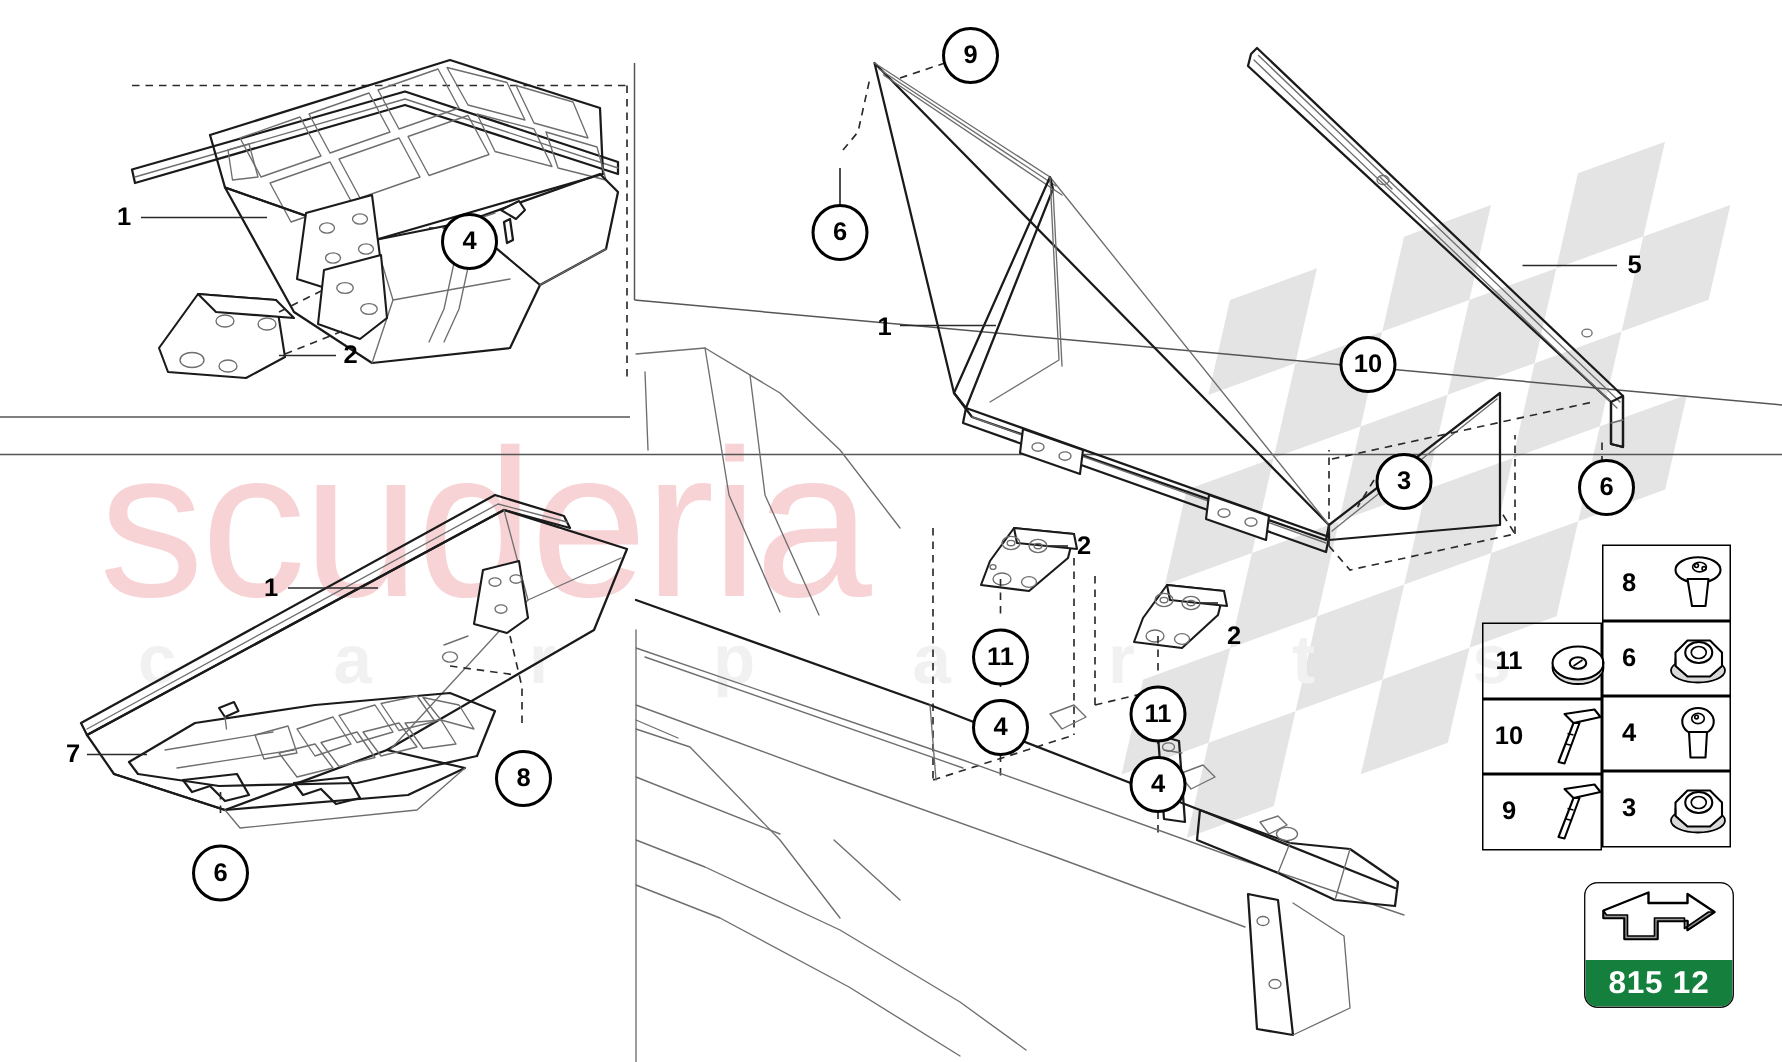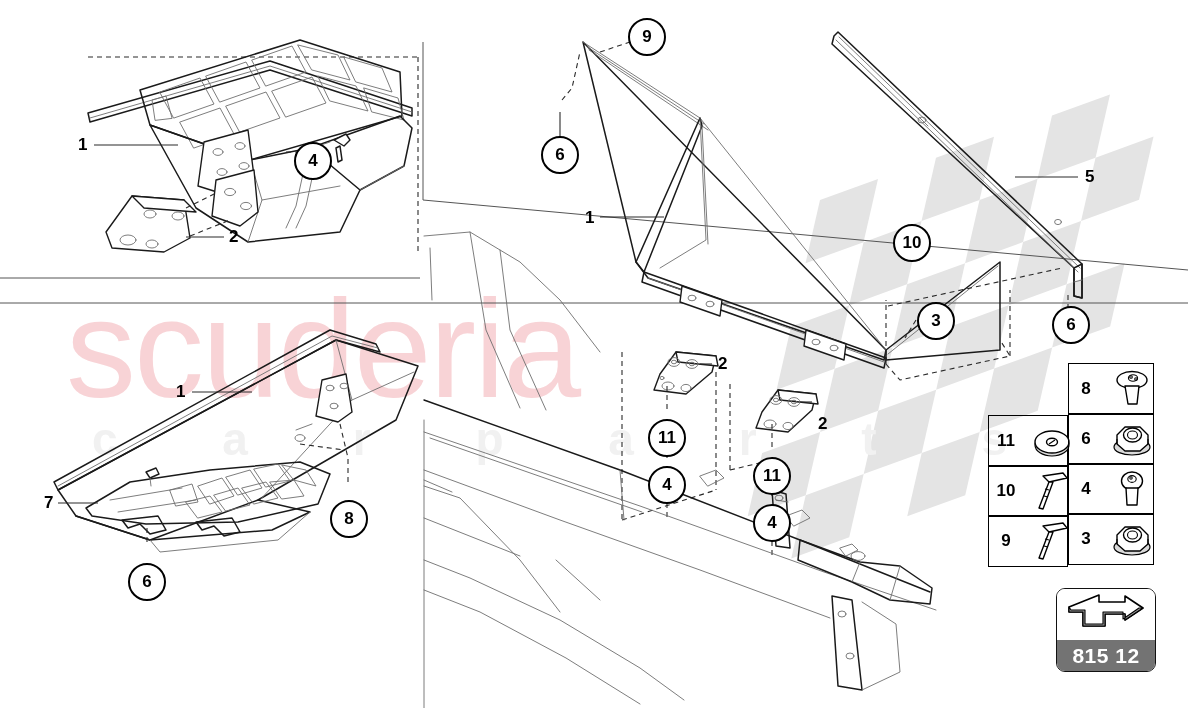--- a/index.html
+++ b/index.html
@@ -94,21 +94,21 @@
     background:#ffffff;
     border:1px solid #111;
   }
   #badge .b-top{
     height:51px;
     background:#ffffff;
     display:flex;align-items:center;justify-content:center;
   }
   #badge .b-bot{
     height:31px;
-    background:#737373;
+    background:#15803d;
     color:#ffffff;
     font-size:21px;
     font-weight:bold;
     display:flex;align-items:center;justify-content:center;
     letter-spacing:0.5px;
   }
   
   .bub{
     position:absolute;
     width:38px;height:38px;

